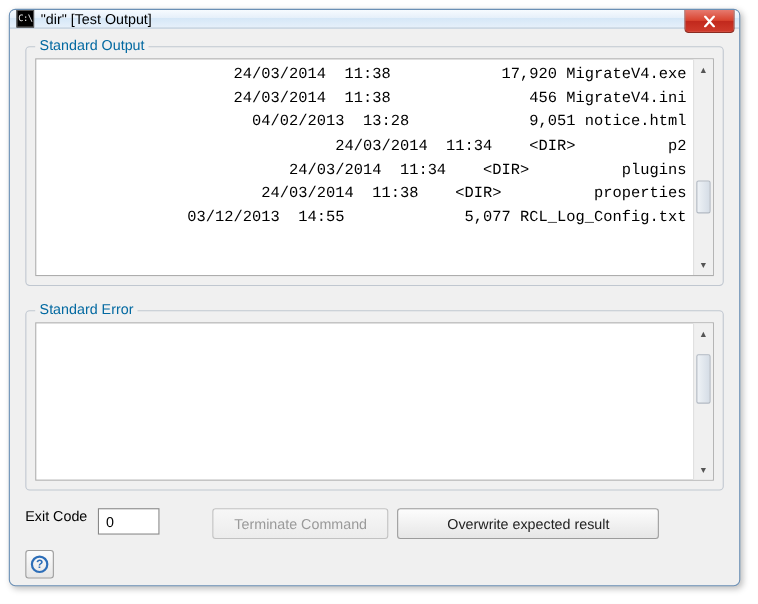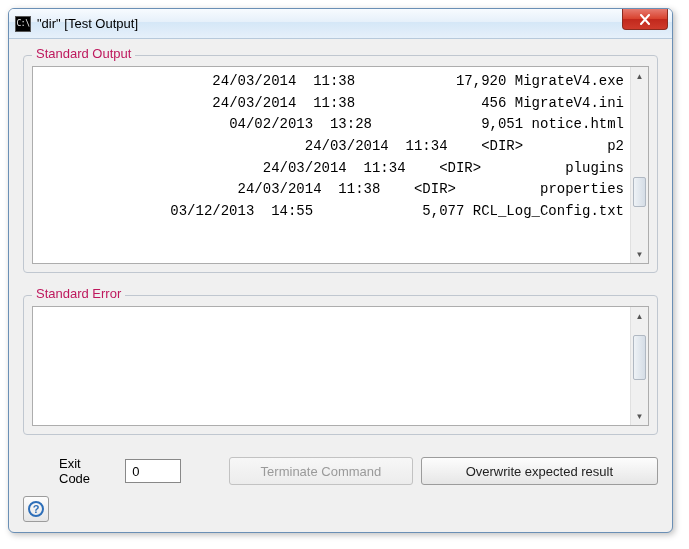--- a/index.html
+++ b/index.html
@@ -89,28 +89,28 @@
       background: #f0f0f0;
       margin-bottom: 10px;
     }
     .groupbox-label {
       position: absolute;
       top: -10px;
       left: 8px;
       background: #f0f0f0;
       padding: 0 4px;
       font-size: 13px;
-      color: #be185d;
+      color: #0369a1;
     }
     .stdout-box {
       height: 218px;
       margin-top: 8px;
     }
     .stderr-box {
-      height: 140px;
+      height: 164px;
       margin-top: 12px;
     }
     .scrollarea {
       position: absolute;
       top: 10px;
       left: 8px;
       right: 8px;
       bottom: 8px;
       background: #fff;
       border: 1px solid #adadad;
@@ -156,25 +156,23 @@
       left: 2px;
       right: 2px;
       background: linear-gradient(to right, #eef2f6, #d5dde6);
       border: 1px solid #b0b8c2;
       border-radius: 2px;
     }
     .stdout-thumb { top: 92px; height: 30px; }
     .stderr-thumb { top: 10px; height: 45px; }
     .bottom-row {
       display: flex;
-      align-items: center;
       gap: 8px;
       margin-top: auto;
       padding-top: 6px;
-      margin-left: 36px;
     }
     .exit-label { font-size: 13px; color: #000; margin-right: 2px; }
     .exit-field {
       width: 56px;
       height: 24px;
       border: 1px solid #888;
       background: #fff;
       padding: 2px 6px;
       font-family: "Segoe UI", Tahoma, sans-serif;
       font-size: 13px;
@@ -188,21 +186,21 @@
       font-size: 13px;
       color: #222;
       cursor: pointer;
     }
     .btn-disabled {
       color: #9a9a9a;
       border-color: #c2c2c2;
       background: linear-gradient(to bottom, #f7f7f7, #ececec);
       cursor: default;
     }
-    .btn-terminate { width: 184px; margin-left: 40px; }
+    .btn-terminate { width: 160px; margin-left: 40px; }
     .btn-overwrite { width: 238px; }
     .bottom-row2 {
       display: flex;
       align-items: center;
       justify-content: space-between;
       margin-top: 10px;
     }
     .help-btn {
       width: 26px;
       height: 26px;

